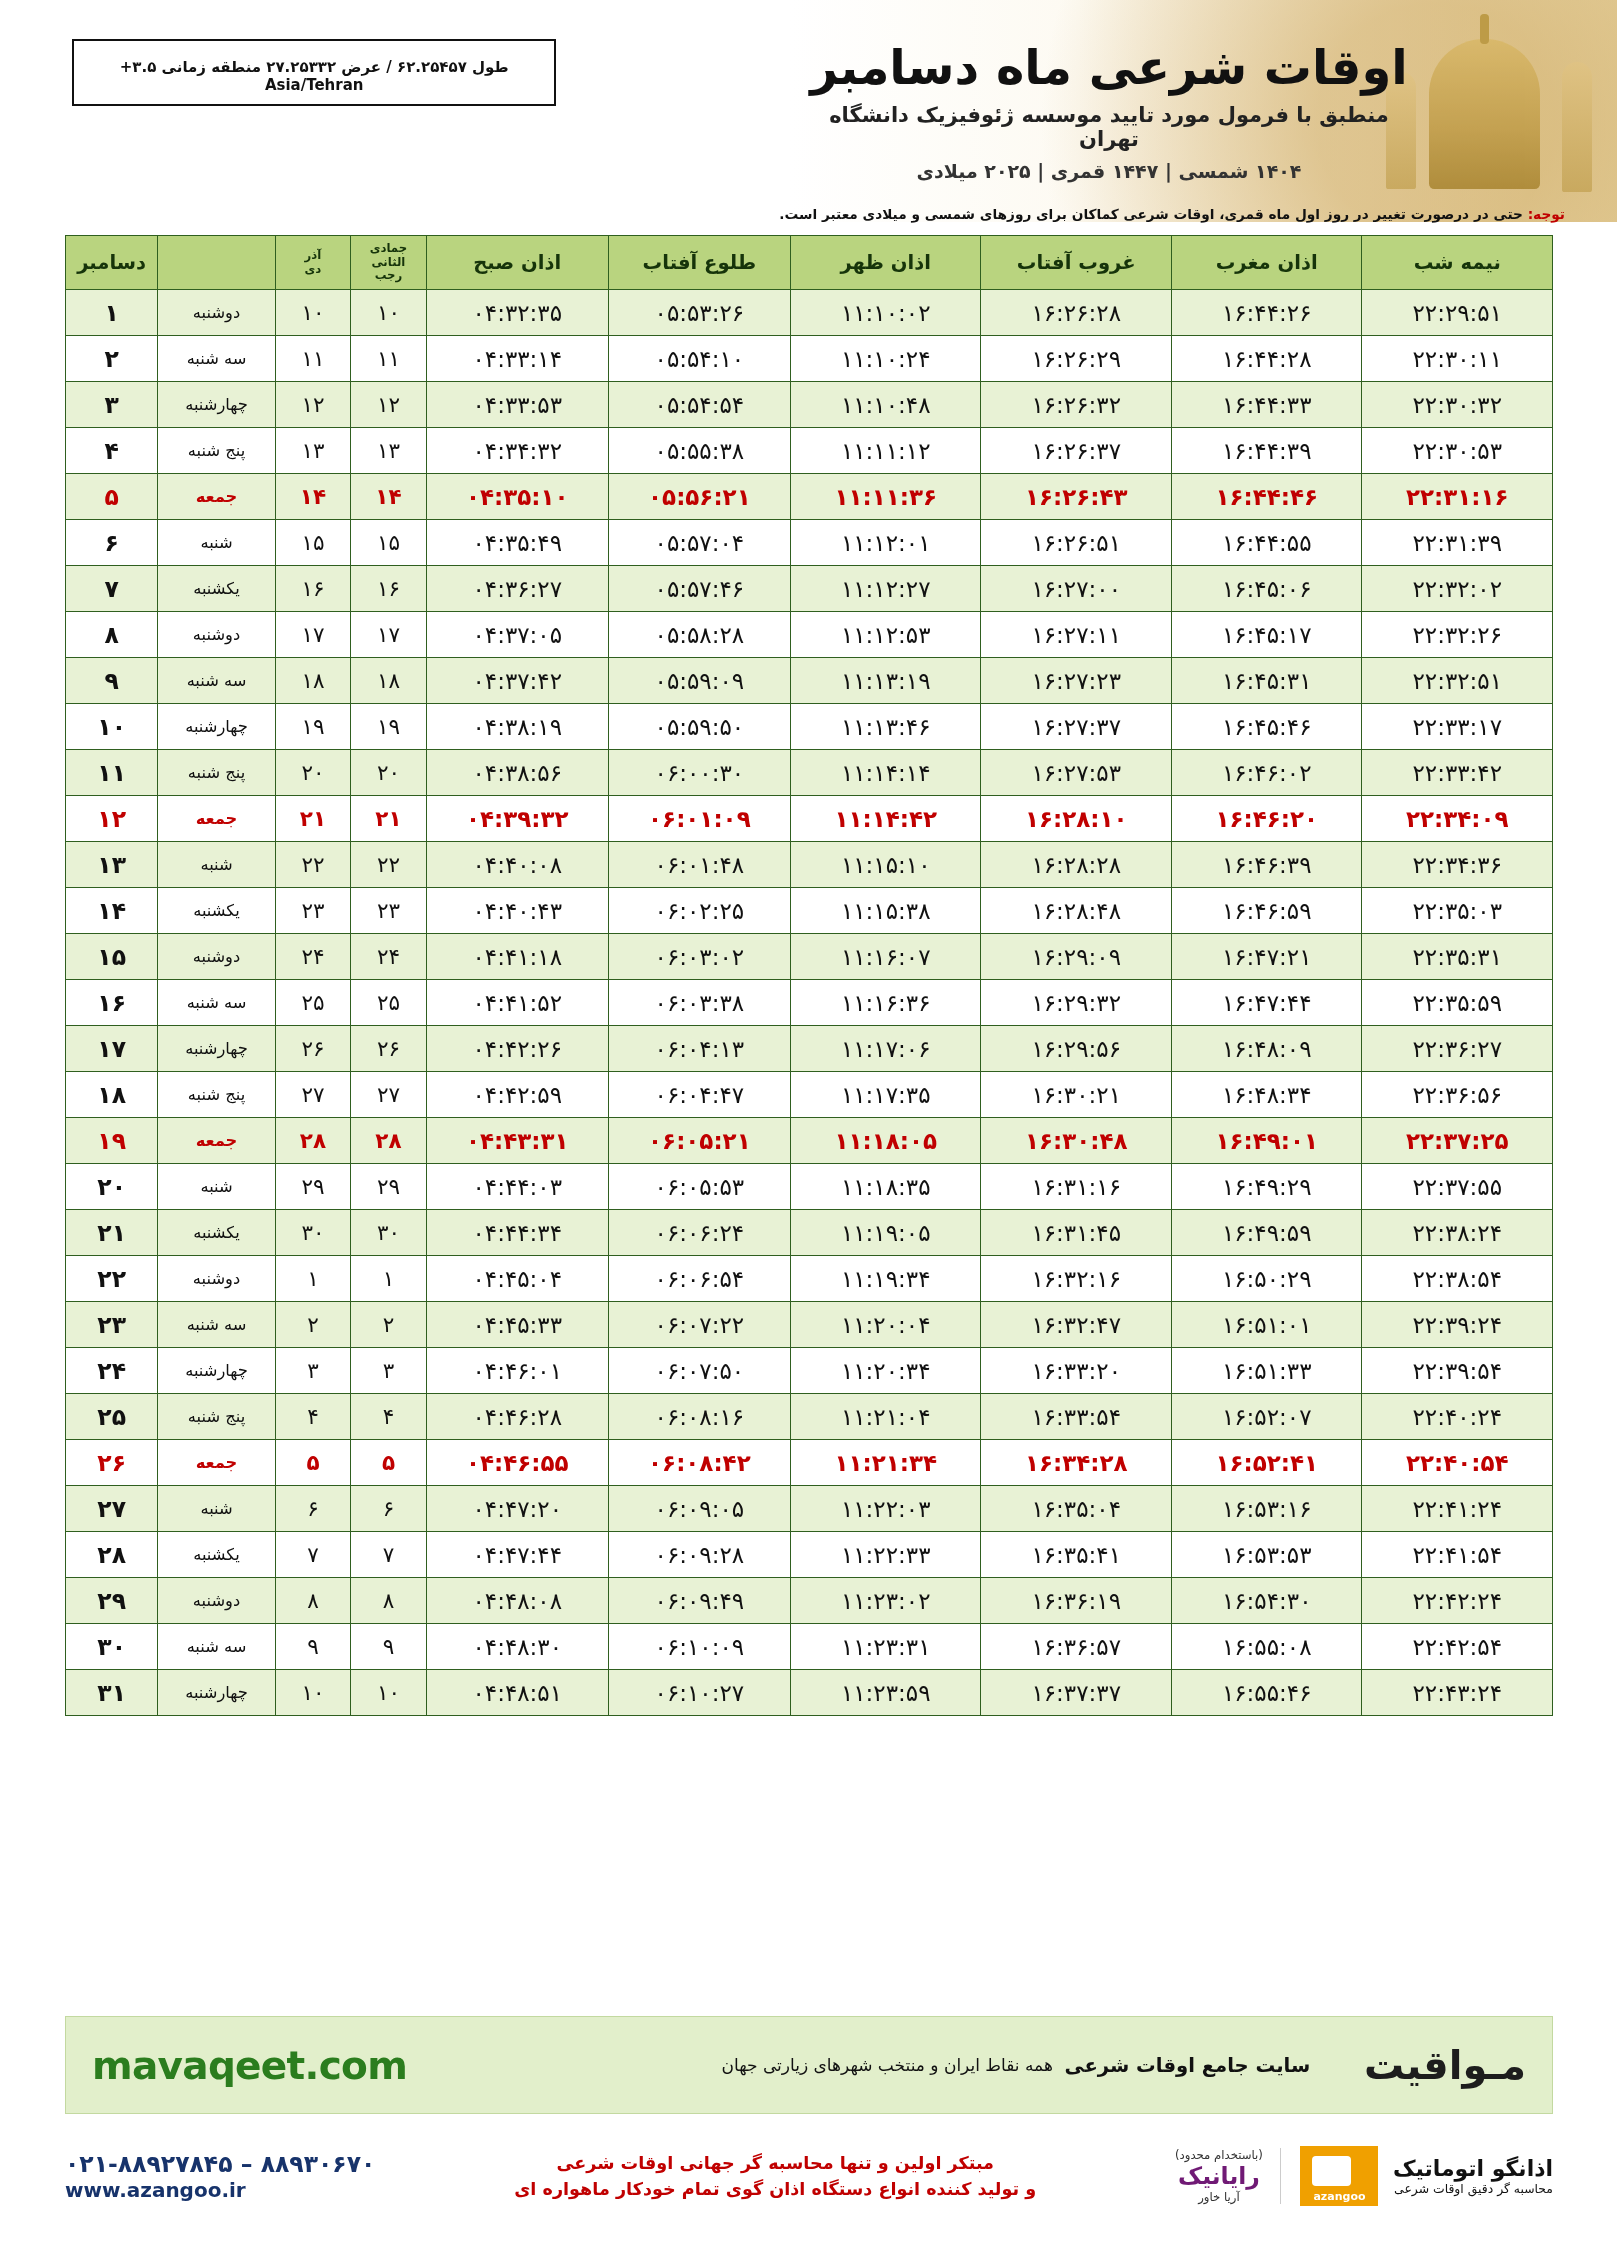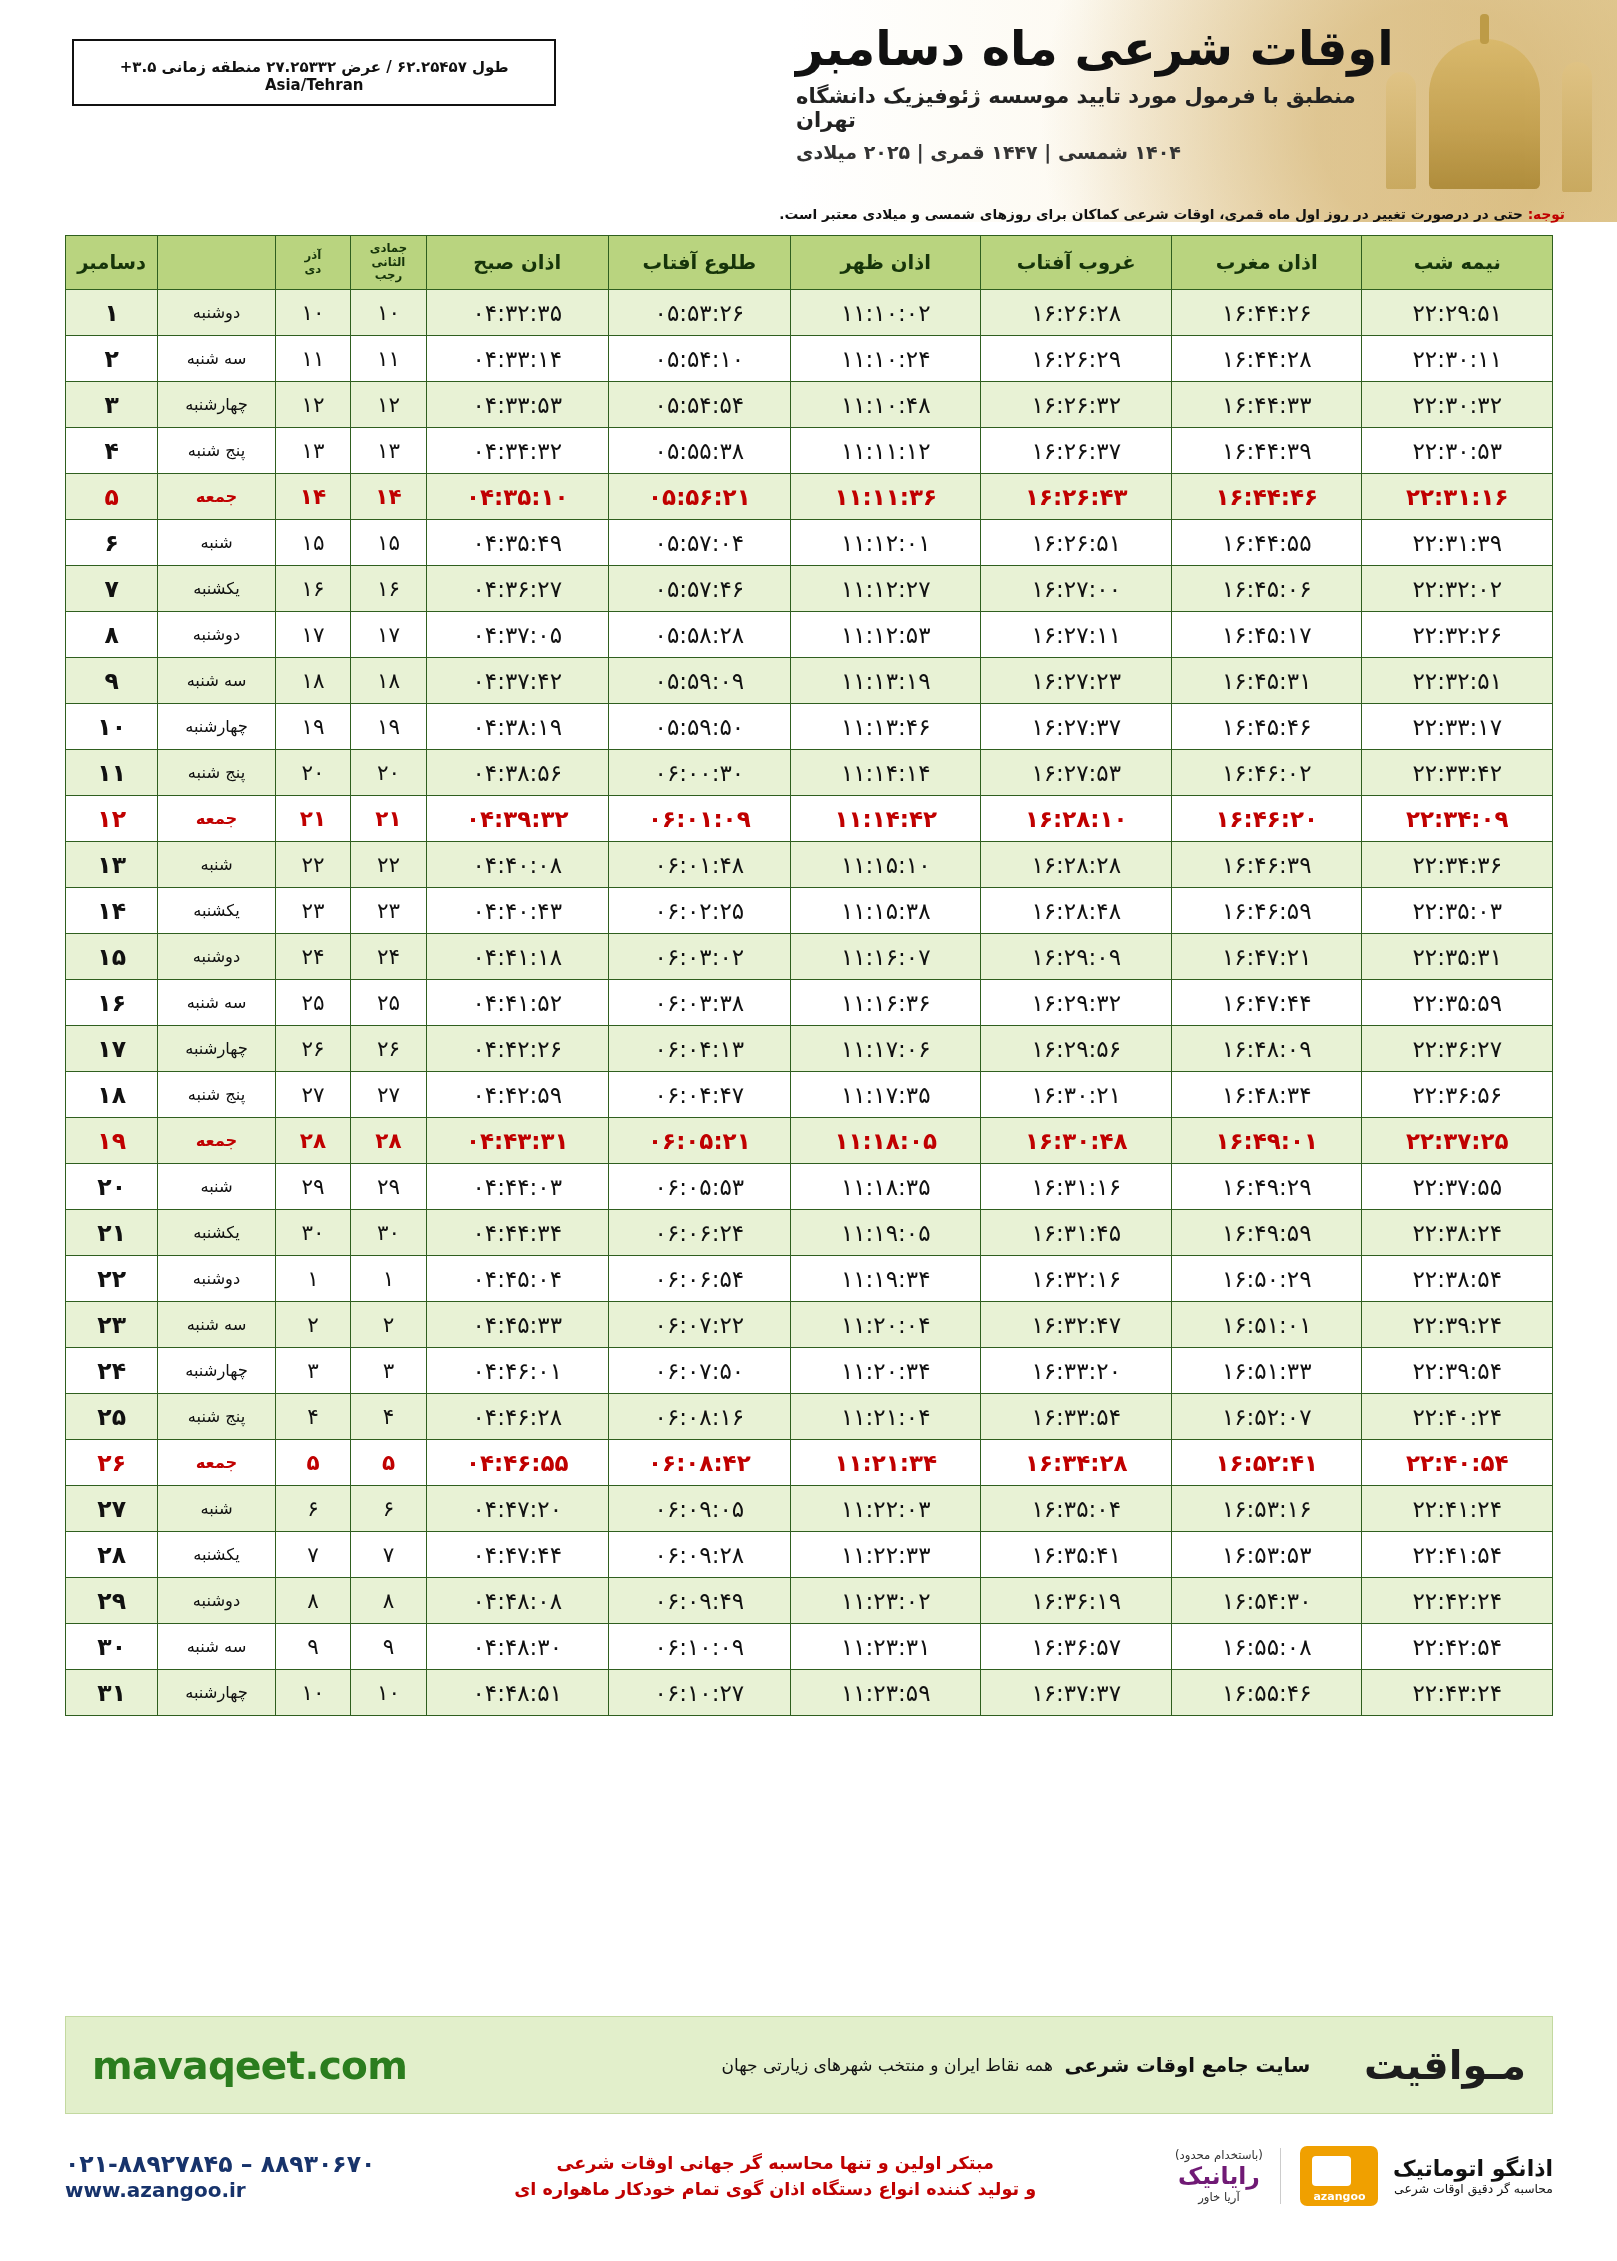--- a/index.html
+++ b/index.html
@@ -33,21 +33,21 @@
     background:#b8953c;border-radius:3.9px;
   }
   .minaret{
     position:absolute;top:62px;right:26px;width:30px;height:130px;
     background:linear-gradient(180deg,#e0c383 0%,#c4a355 100%);
     border-radius:15px 15px 2.6px 2.6px;opacity:.8;
   }
   .minaret.two{right:202px;top:72px;height:117px;}
 
   .title-block{
-    position:absolute;top:23px;right:196px;text-align:left;
+    position:absolute;top:42px;right:196px;text-align:center;
     width:626px;direction:rtl;
   }
   .main-title{
     font-size:48px;font-weight:bold;color:#111;line-height:1.05;
     letter-spacing:-0.7px;
   }
   .sub-title{
     margin-top:10.4px;font-size:21px;font-weight:bold;color:#222;
   }
   .date-line{
@@ -131,21 +131,21 @@
     direction:ltr;letter-spacing:-0.7px;
   }
 
   .footer-bottom{
     position:absolute;left:65px;right:65px;top:2127px;height:98px;
     display:flex;align-items:center;justify-content:space-between;
     direction:rtl;
   }
   .fb-right{display:flex;align-items:center;gap:14.4px;}
   .logo-az{
-    width:78px;height:60px;background:#f0a000;border-radius:7px;
+    width:78px;height:60px;background:#f0a000;border-radius:0;
     position:relative;
   }
   .logo-az:after{
     content:"";position:absolute;left:11.7px;top:10.4px;width:39px;height:30px;
     background:#fff;border-radius:3.9px;
   }
   .logo-az span{
     position:absolute;bottom:2.6px;left:0;right:0;text-align:center;
     font-size:11px;color:#fff;font-weight:bold;direction:ltr;
   }

